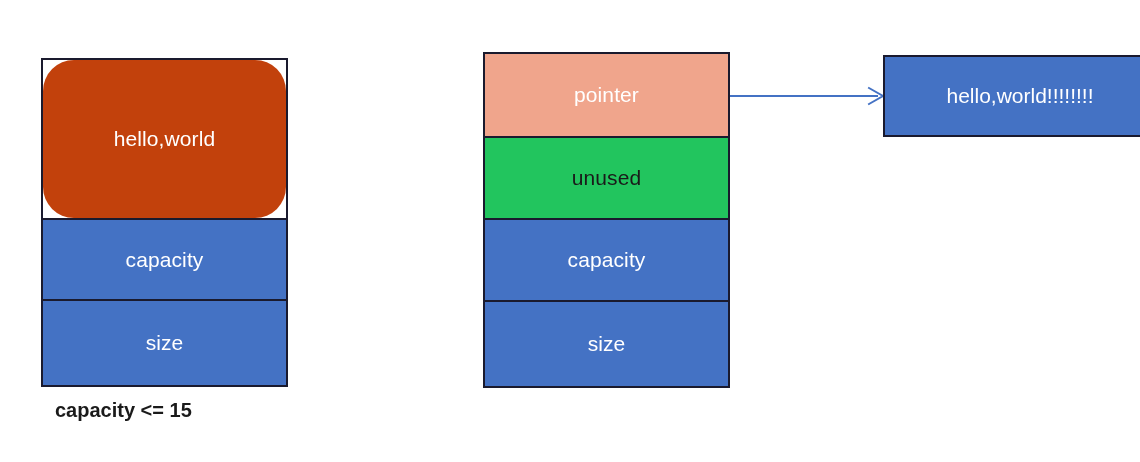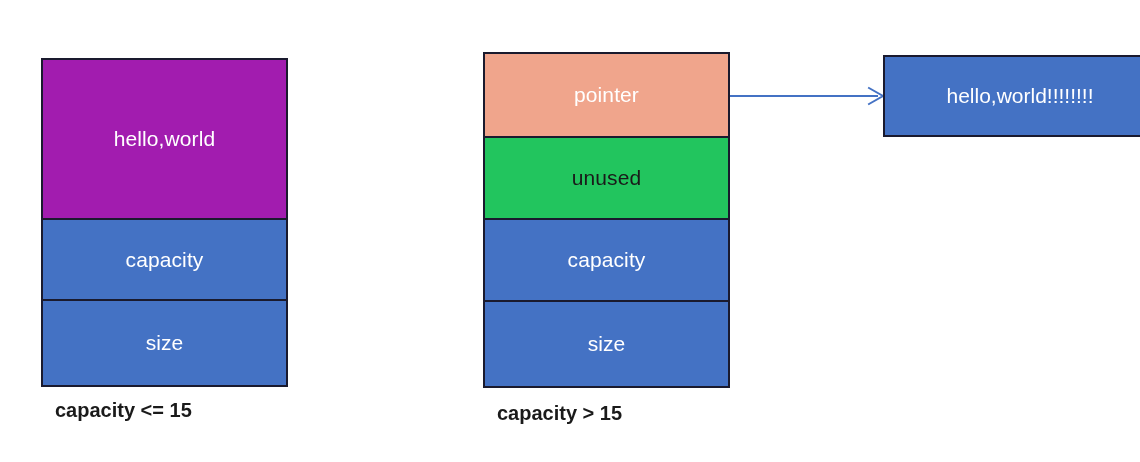--- a/index.html
+++ b/index.html
@@ -49,22 +49,23 @@
 
   
   #struct-sso {
     left: 41px;
     top: 58px;
     width: 247px;
     height: 329px;
   }
   #struct-sso .cell-buffer {
     flex: 0 0 158px;
-    background: #a21caf;
+    background: #c2410c;
     color: #ffffff;
+    border-radius: 31px;
   }
   #struct-sso .cell-capacity {
     flex: 0 0 81px;
     background: #4472c4;
     color: #ffffff;
   }
   #struct-sso .cell-size {
     flex: 1 1 auto;
     background: #4472c4;
     color: #ffffff;
@@ -171,21 +172,20 @@
       <span>unused</span>
     </div>
     <div class="cell cell-capacity">
       <span>capacity</span>
     </div>
     <div class="cell cell-size">
       <span>size</span>
     </div>
   </div>
 
-  <div class="caption" id="caption-heap">capacity &gt; 15</div>
 
   <svg id="pointer-arrow" viewBox="0 0 162 34">
     <line x1="4" y1="16" x2="152" y2="16" stroke="#4472C4" stroke-width="2"></line>
     <polyline points="143,8 157,16 143,24" fill="none" stroke="#4472C4" stroke-width="2" stroke-linecap="square" stroke-linejoin="miter"></polyline>
   </svg>
 
   <div id="heap-buffer">
     <span>hello,world!!!!!!!!</span>
   </div>
 

